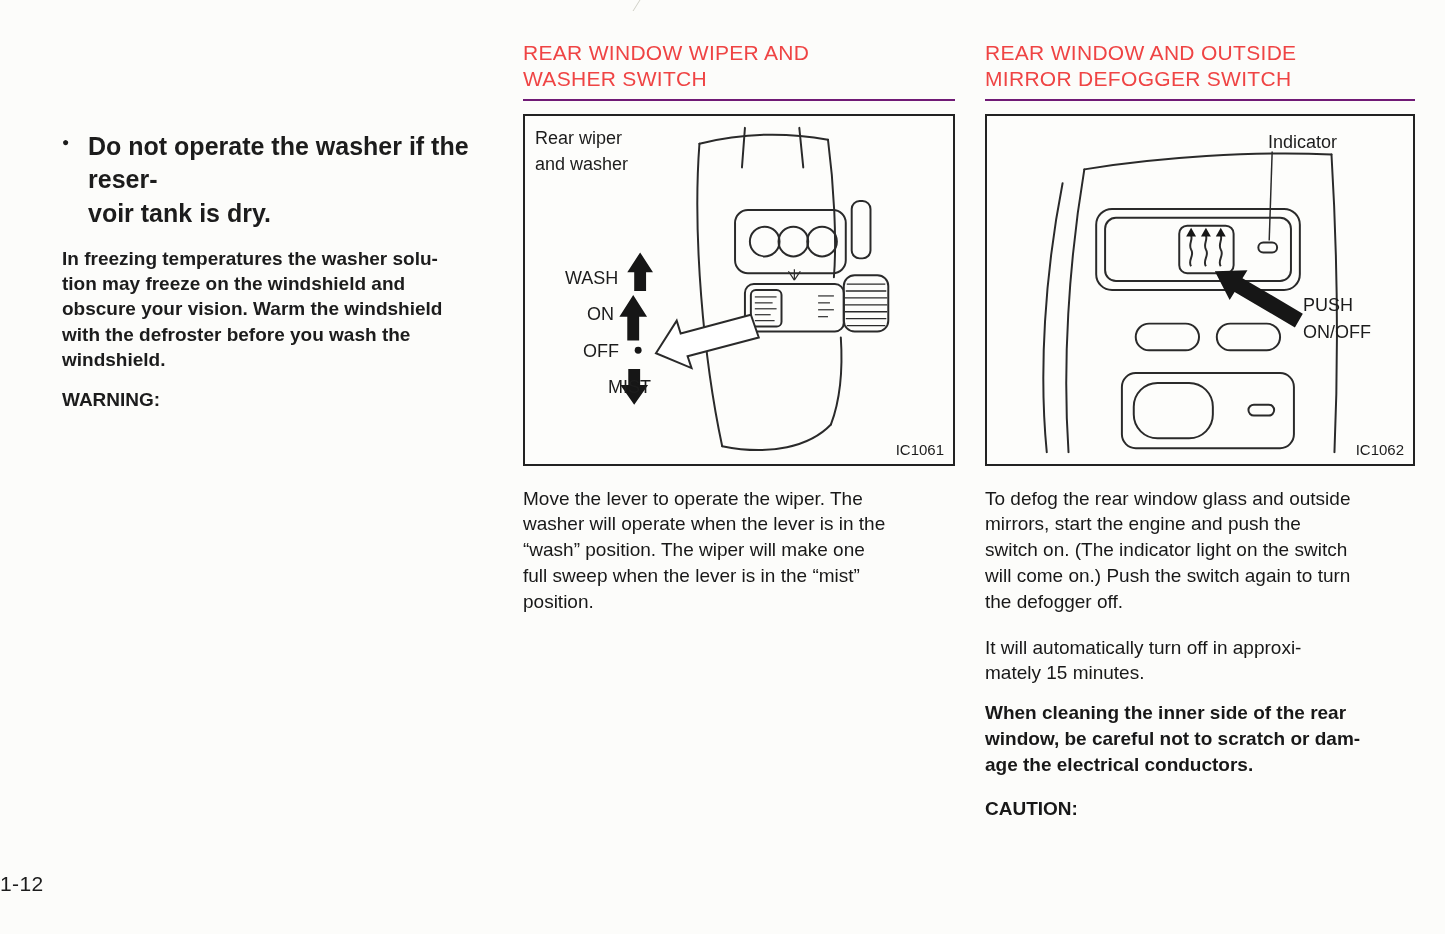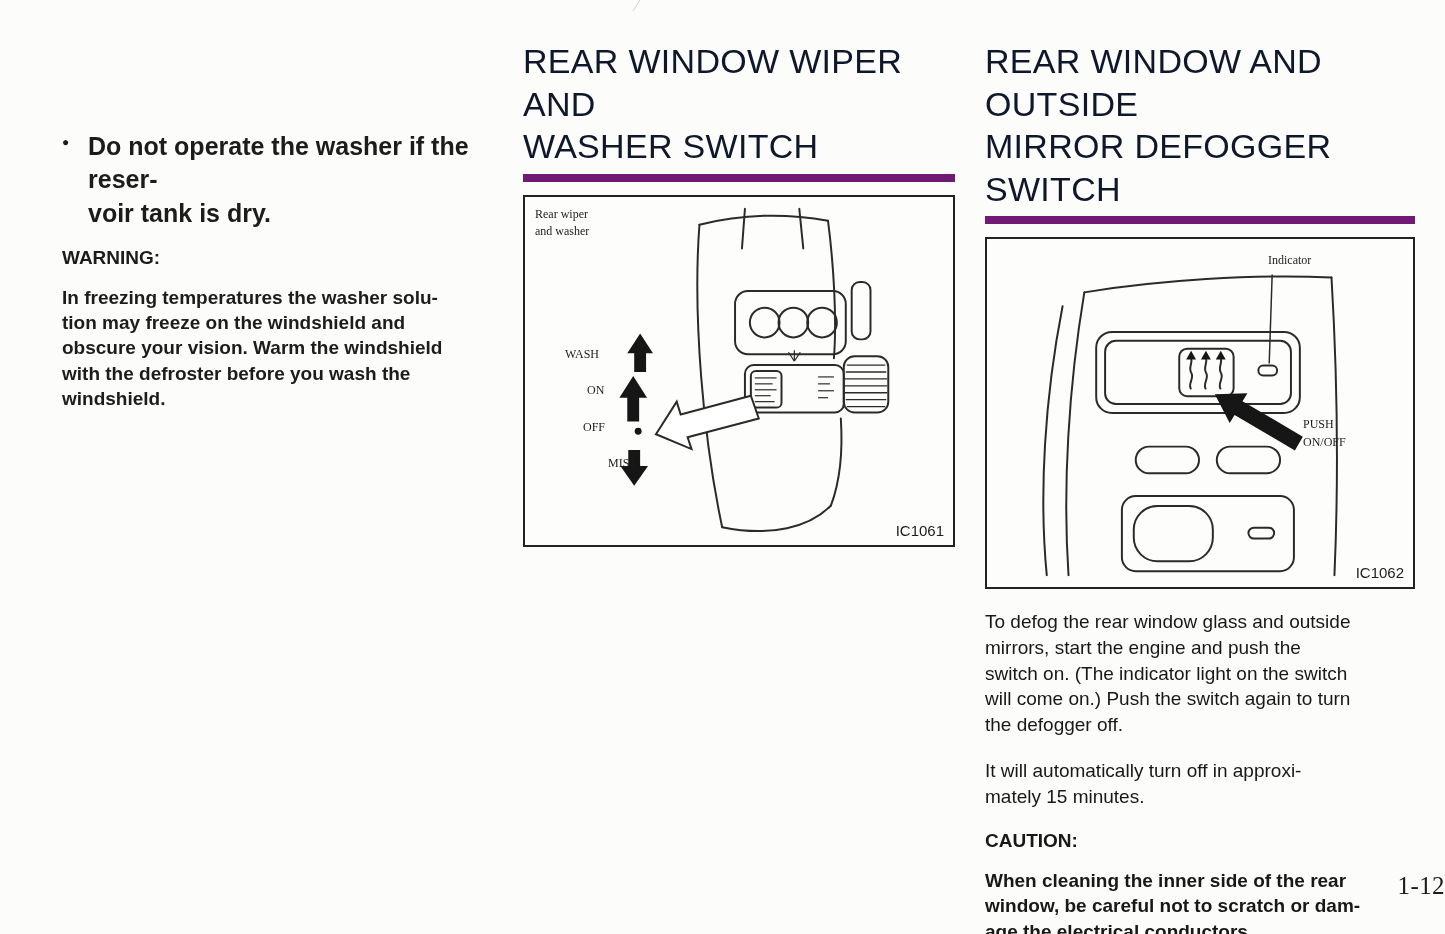--- a/index.html
+++ b/index.html
@@ -10,47 +10,46 @@
     font-family: "Liberation Sans", sans-serif;
     color: #1c1c1c;
     overflow: hidden;
   }
   .col { position: absolute; }
   .col-left  { left: 62px;  top: 130px; width: 430px; }
   .col-mid   { left: 523px; top: 40px;  width: 432px; }
   .col-right { left: 985px; top: 40px;  width: 430px; }
 
   .section-title {
-    font-size: 34px;
+    font-size: 21px;
     font-weight: 400;
     line-height: 1.25;
     letter-spacing: 0.3px;
     white-space: pre-line;
     padding-bottom: 6px;
-    border-bottom: 8px solid #701a75;
-    color: #0f172a;
+    border-bottom: 2px solid #701a75;
+    color: #ef4444;
   }
 
   .fig {
     margin-top: 13px;
     width: 100%;
     height: 352px;
     border: 2px solid #222;
     position: relative;
     background: #fdfdfb;
   }
   .art { position: absolute; left: 0; top: 0; width: 100%; height: 100%; }
 
   .fig-label {
     position: absolute;
-    font-size: 12px;
+    font-size: 18px;
     line-height: 1.45;
     white-space: pre-line;
     color: #1c1c1c;
-    font-family: Liberation Serif, serif;
   }
   .fig-caption   { left: 10px;  top: 9px; }
   .lbl-wash      { left: 40px;  top: 149px; }
   .lbl-on        { left: 62px;  top: 185px; }
   .lbl-off       { left: 58px;  top: 222px; }
   .lbl-mist      { left: 44px;  top: 258px; margin-left: 39px; }
   .lbl-indicator { left: 281px; top: 13px; }
   .lbl-push      { left: 316px; top: 176px; line-height: 1.5; }
   .fig-id {
     position: absolute;
@@ -82,24 +81,23 @@
   }
   .warn-head { margin-top: 17px; font-size: 19px; }
   .warn-body { margin-top: 16px; font-size: 19px; line-height: 1.33; white-space: pre-line; }
   .caution-head { margin-top: 18px; }
   .caution-body { margin-top: 14px; }
 
   .page-number {
     position: absolute;
     top: 872px; left: 0;
     width: 100%;
-    text-align: right;
-    font-size: 25px;
+    text-align: left;
+    font-size: 21px;
     letter-spacing: 0.4px;
-    font-family: Liberation Serif, serif;
   }
   .crease {
     position: absolute;
     left: 636px; top: 0;
     width: 16px; height: 11px;
     border-left: 1px solid #cfcfc6;
     transform: skewX(-32deg);
   }
 </style>
 </head>
@@ -108,26 +106,26 @@
 <div class="page-root">
 
   <div class="crease"></div>
 
   <section class="col col-left">
     <div class="bullet-row">
       <span class="bullet-dot">●</span>
       <p class="bold-text note-text">Do not operate the washer if the reser-
 voir tank is dry.</p>
     </div>
-    <p class="bold-text warn-head">WARNING:</p>
     <p class="bold-text warn-body">In freezing temperatures the washer solu-
 tion may freeze on the windshield and
 obscure your vision. Warm the windshield
 with the defroster before you wash the
 windshield.</p>
+    <p class="bold-text warn-head">WARNING:</p>
   </section>
 
   <section class="col col-mid">
     <h2 class="section-title">REAR WINDOW WIPER AND
 WASHER SWITCH</h2>
 
     <figure class="fig">
       <svg class="art" viewBox="0 0 432 352" aria-hidden="true">
         <g fill="none" stroke="#2a2a2a" stroke-width="2" stroke-linecap="round">
           <path d="M 222,12 L 219,52"></path>
@@ -179,20 +177,25 @@
       </svg>
       <div class="fig-label fig-caption">Rear wiper
 and washer</div>
       <div class="fig-label lbl-wash">WASH</div>
       <div class="fig-label lbl-on">ON</div>
       <div class="fig-label lbl-off">OFF</div>
       <div class="fig-label lbl-mist">MIST</div>
       <div class="fig-id">IC1061</div>
     </figure>
 
+    <p class="body-text">Move the lever to operate the wiper. The
+washer will operate when the lever is in the
+“wash” position. The wiper will make one
+full sweep when the lever is in the “mist”
+position.</p>
   </section>
 
   <section class="col col-right">
     <h2 class="section-title">REAR WINDOW AND OUTSIDE
 MIRROR DEFOGGER SWITCH</h2>
 
     <figure class="fig">
       <svg class="art" viewBox="0 0 430 352" aria-hidden="true">
         <g fill="none" stroke="#2a2a2a" stroke-width="2" stroke-linecap="round">
           <path d="M 76,68 C 58,160 52,258 60,340"></path>
@@ -228,21 +231,21 @@
       <div class="fig-id">IC1062</div>
     </figure>
 
     <p class="body-text">To defog the rear window glass and outside
 mirrors, start the engine and push the
 switch on. (The indicator light on the switch
 will come on.) Push the switch again to turn
 the defogger off.</p>
     <p class="body-text">It will automatically turn off in approxi-
 mately 15 minutes.</p>
-    <p class="body-text bold-text caution-head">CAUTION:</p>
     <p class="body-text bold-text caution-body">When cleaning the inner side of the rear
 window, be careful not to scratch or dam-
 age the electrical conductors.</p>
+    <p class="body-text bold-text caution-head">CAUTION:</p>
   </section>
 
   <div class="page-number">1-12</div>
 
 </div>
 
 </body></html>

